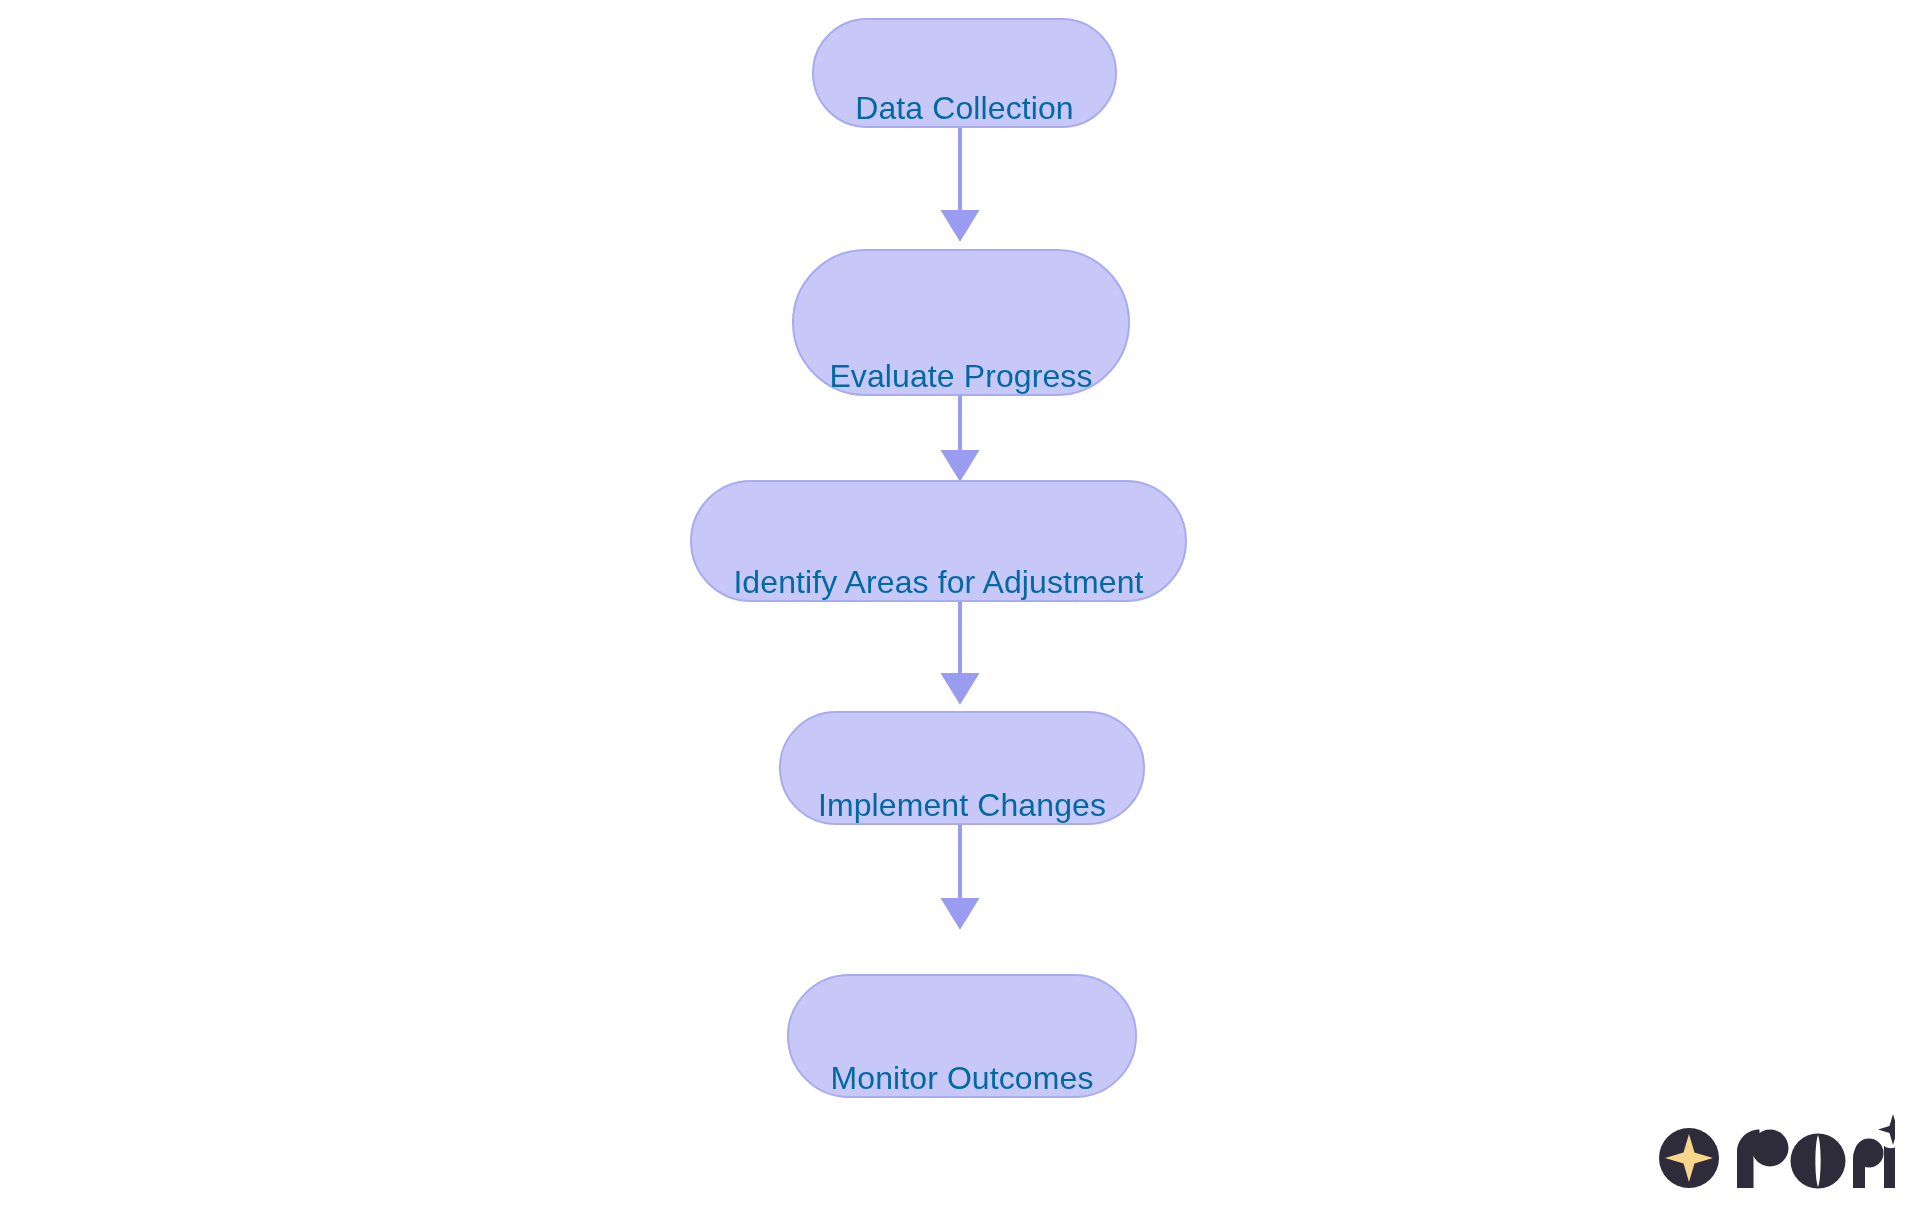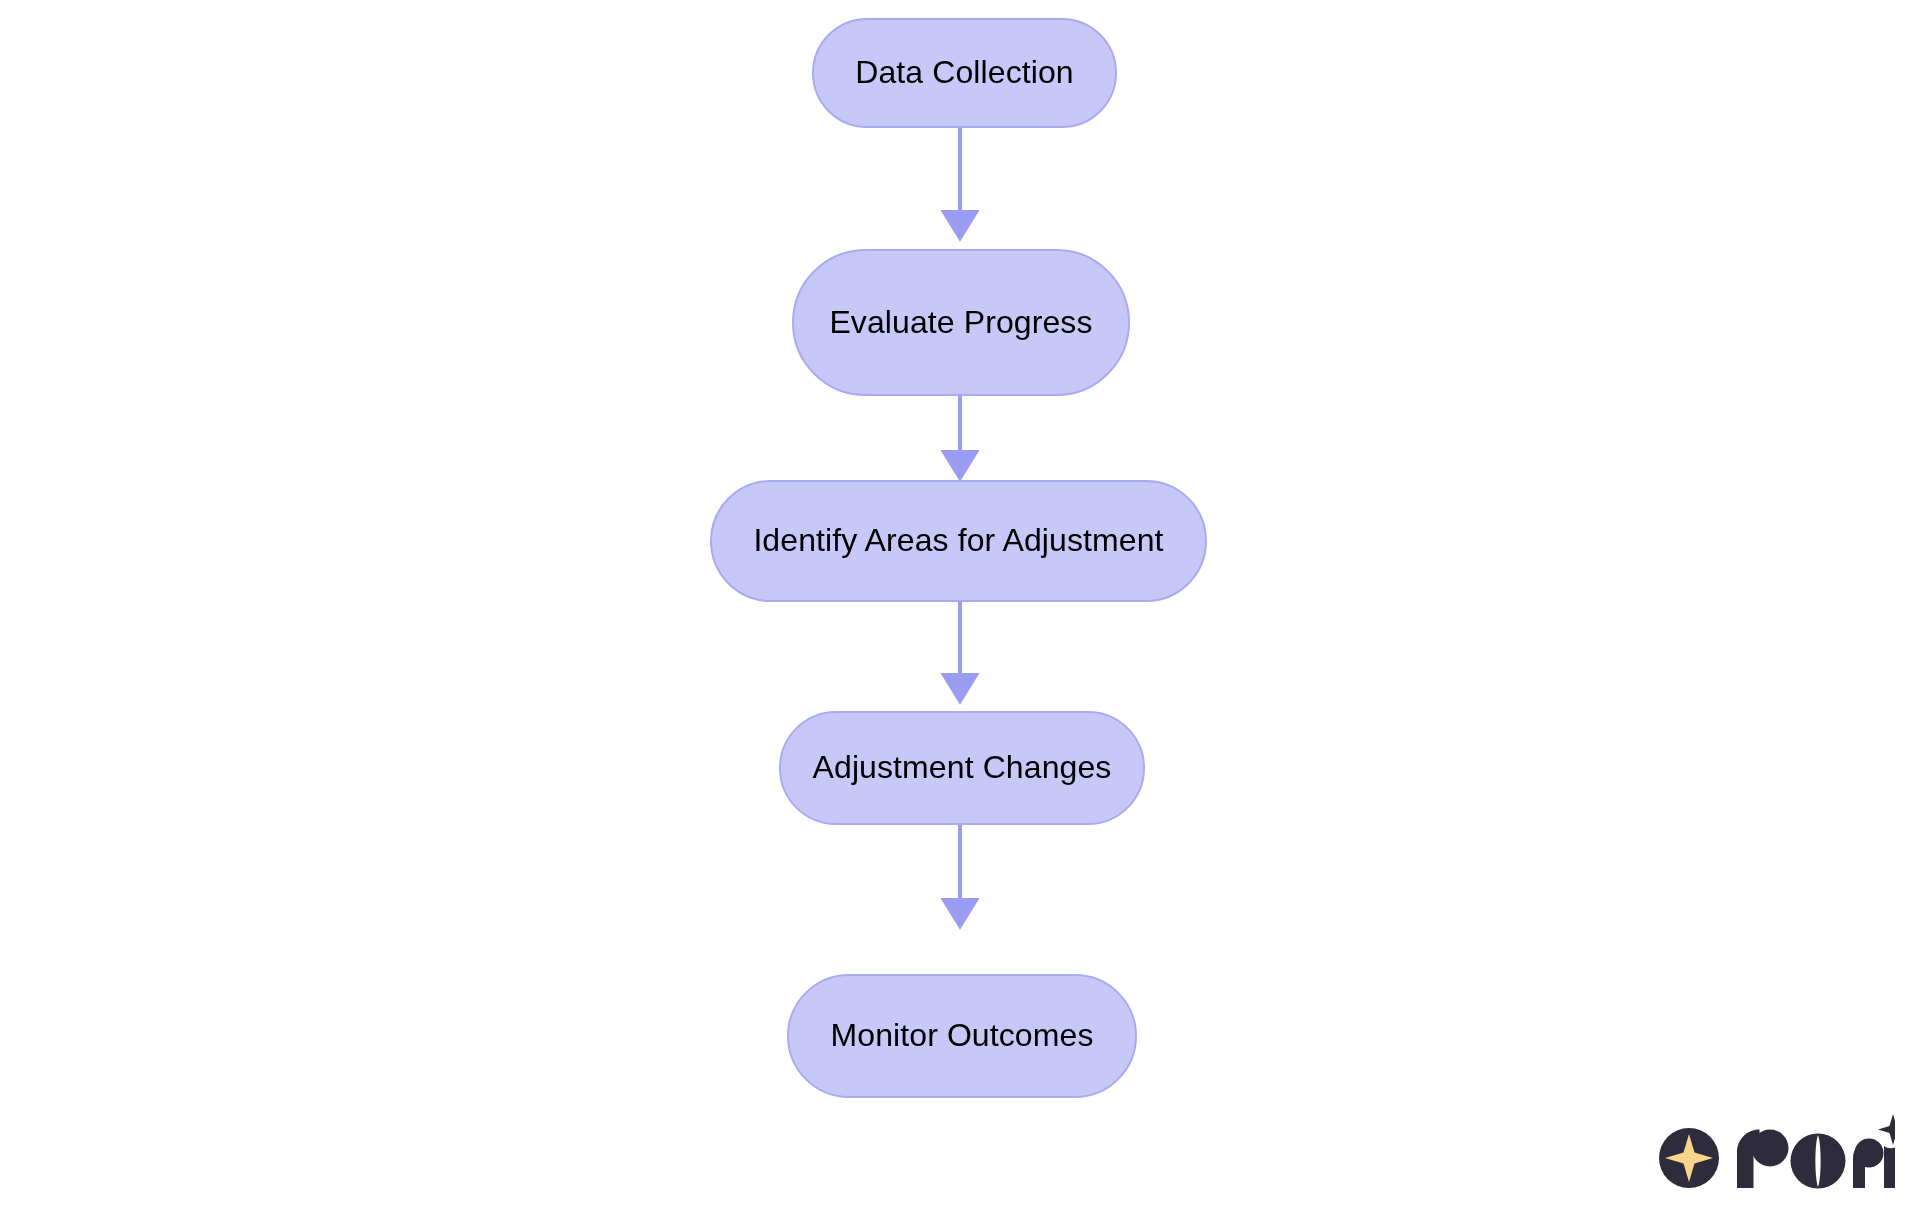--- a/index.html
+++ b/index.html
@@ -20,26 +20,26 @@
     left: 0;
     top: 0;
     width: 1920px;
     height: 1215px;
   }
 
   .flow-node {
     position: absolute;
     box-sizing: border-box;
     display: flex;
-    align-items: center;
+    align-items: flex-end;
     justify-content: center;
     background: #c7c8f8;
     border: 2px solid #a9abf1;
     border-radius: 999px;
-    color: #000000;
+    color: #0369a1;
     letter-spacing: 0.1px;
     white-space: nowrap;
     user-select: none;
   }
 
   .flow-node .node-label {
     display: block;
     line-height: 1;
     padding-bottom: 2px;
   }
@@ -79,26 +79,26 @@
   </svg>
 
   <div class="flow-node" style="left:812px; top:18px; width:305px; height:110px; font-size:32px;">
     <span class="node-label">Data Collection</span>
   </div>
 
   <div class="flow-node" style="left:792px; top:249px; width:338px; height:147px; font-size:32px;">
     <span class="node-label">Evaluate Progress</span>
   </div>
 
-  <div class="flow-node" style="left:710px; top:480px; width:497px; height:122px; font-size:32px;">
+  <div class="flow-node" style="left:690px; top:480px; width:497px; height:122px; font-size:32px;">
     <span class="node-label">Identify Areas for Adjustment</span>
   </div>
 
   <div class="flow-node" style="left:779px; top:711px; width:366px; height:114px; font-size:32px;">
-    <span class="node-label">Adjustment Changes</span>
+    <span class="node-label">Implement Changes</span>
   </div>
 
   <div class="flow-node" style="left:787px; top:938px; width:350px; height:124px; font-size:32px;margin-top:36px;">
     <span class="node-label">Monitor Outcomes</span>
   </div>
 
 </div>
 
 <div class="logo-wrap">
   <svg width="240" height="96" viewBox="0 0 240 96">

